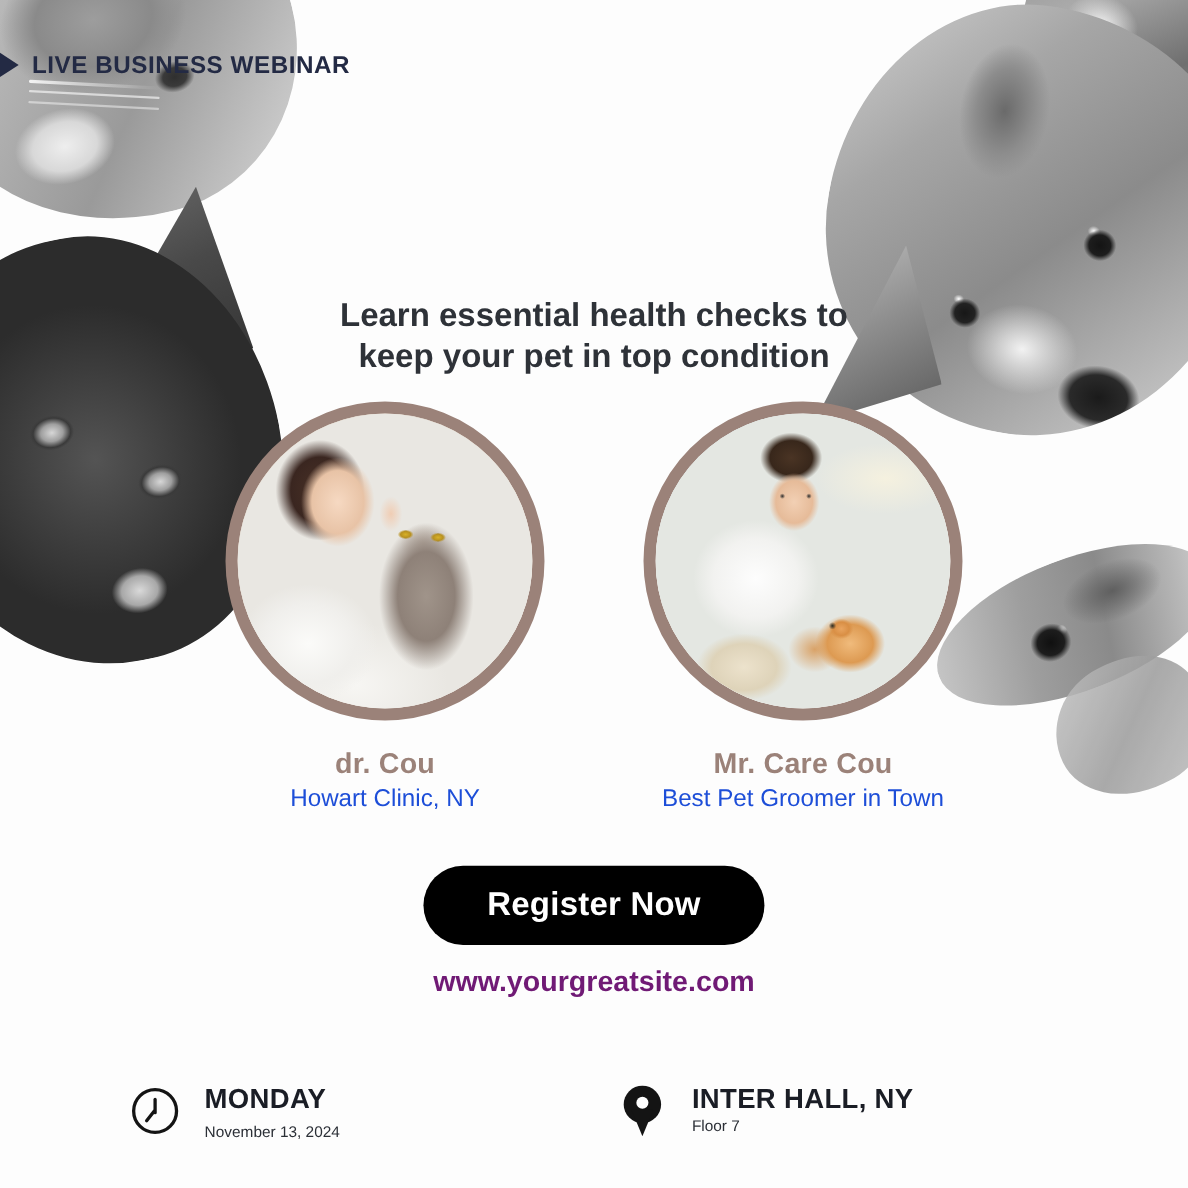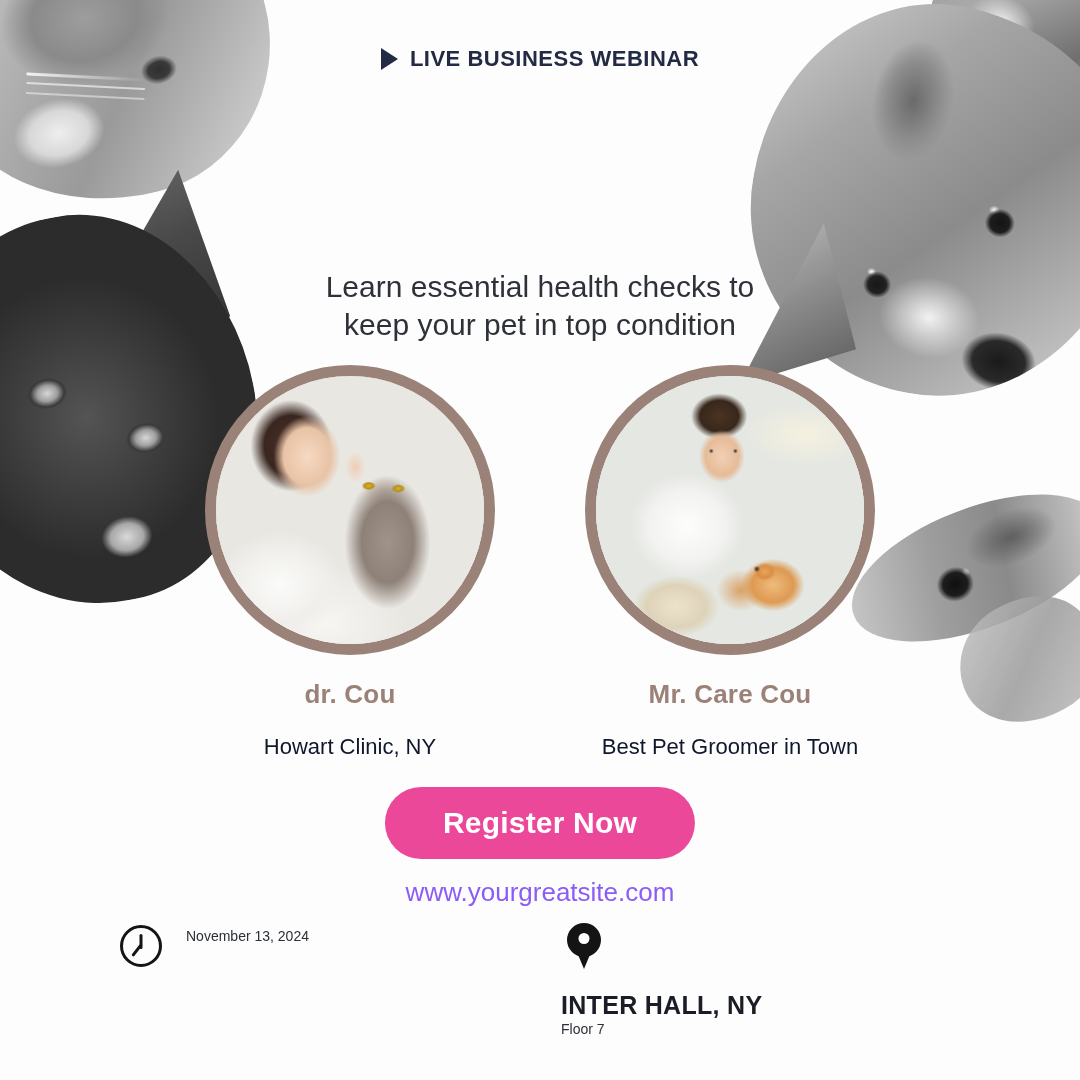--- a/index.html
+++ b/index.html
@@ -137,21 +137,21 @@
   .content {
     position: relative;
     z-index: 5;
     width: 1080px;
     height: 1080px;
   }
 
   .kicker {
     position: absolute;
     top: 46px; left: 0; right: 0;
-    display: flex; align-items: center; justify-content: center;
+    display: flex; align-items: center; 
     gap: 12px;
   }
   .kicker-triangle {
     width: 0; height: 0;
     border-left: 17px solid #232a44;
     border-top: 11px solid transparent;
     border-bottom: 11px solid transparent;
   }
   .kicker-text {
     font-size: 22px;
@@ -173,21 +173,21 @@
   }
   .title-line { display: block; }
 
   .subtitle {
     position: absolute;
     top: 268px; left: 0; right: 0;
     text-align: center;
     color: #2e3238;
     font-size: 30px;
     line-height: 1.26;
-    font-weight: 400;
+    font-weight: 700;
   }
   .subtitle-line { display: block; }
 
   .speakers {
     position: absolute;
     top: 365px; left: 0; right: 0;
     display: flex;
     justify-content: center;
     gap: 60px;
   }
@@ -239,64 +239,64 @@
   }
 
   .speaker-name {
     margin-top: 24px;
     font-size: 26px;
     font-weight: bold;
     color: #9b8279;
     letter-spacing: .2px;
   }
   .speaker-role {
-    margin-top: 24px;
+    margin-top: 3px;
     font-size: 22px;
-    color: #0f172a;
+    color: #1d4ed8;
     font-weight: 400;
   }
 
   .cta {
     position: absolute;
     top: 787px; left: 50%;
     transform: translateX(-50%);
-    background: #ec4899;
+    background: #000000;
     color: #ffffff;
     border: none;
     border-radius: 42px;
     padding: 19px 58px;
     font-size: 30px;
     font-weight: bold;
     font-family: "Liberation Sans", sans-serif;
     cursor: pointer;
     letter-spacing: .2px;
   }
 
   .website {
     position: absolute;
     top: 877px; left: 0; right: 0;
     text-align: center;
     font-size: 26px;
-    color: #8b5cf6;
-    font-weight: 400;
+    color: #701a75;
+    font-weight: 700;
   }
 
   .info-row {
     position: absolute;
     bottom: 42px; left: 0; right: 0;
     display: flex;
     padding: 0 118px;
   }
   .info-block {
     display: flex;
     align-items: flex-start;
     gap: 22px;
     flex: 1;
   }
-  .info-block.right { padding-left: 42px; flex-direction: column; }
+  .info-block.right { padding-left: 42px; }
 
   .icon-box {
     width: 46px; height: 46px;
     flex: none;
     margin-top: 2px;
     display: flex; align-items: center; justify-content: center;
   }
 
   .clock-icon {
     width: 42px; height: 42px;
@@ -420,20 +420,21 @@
 
     <div class="website">www.yourgreatsite.com</div>
 
     <div class="info-row">
 
       <div class="info-block">
         <div class="icon-box">
           <div class="clock-icon"></div>
         </div>
         <div>
+          <div class="info-title">MONDAY</div>
           <div class="info-line">November 13, 2024</div>
         </div>
       </div>
 
       <div class="info-block right">
         <div class="icon-box">
           <div class="pin-icon">
             <span class="pin-tail"></span>
           </div>
         </div>

